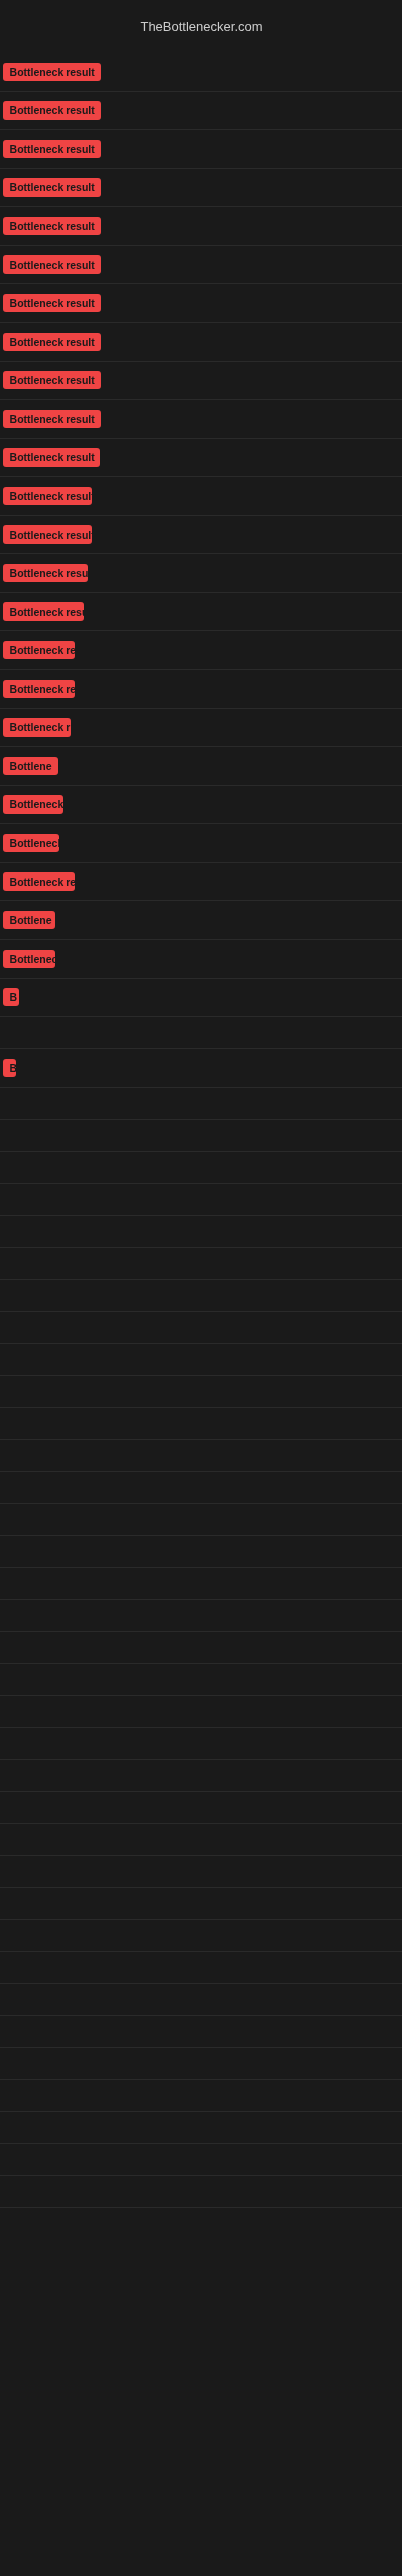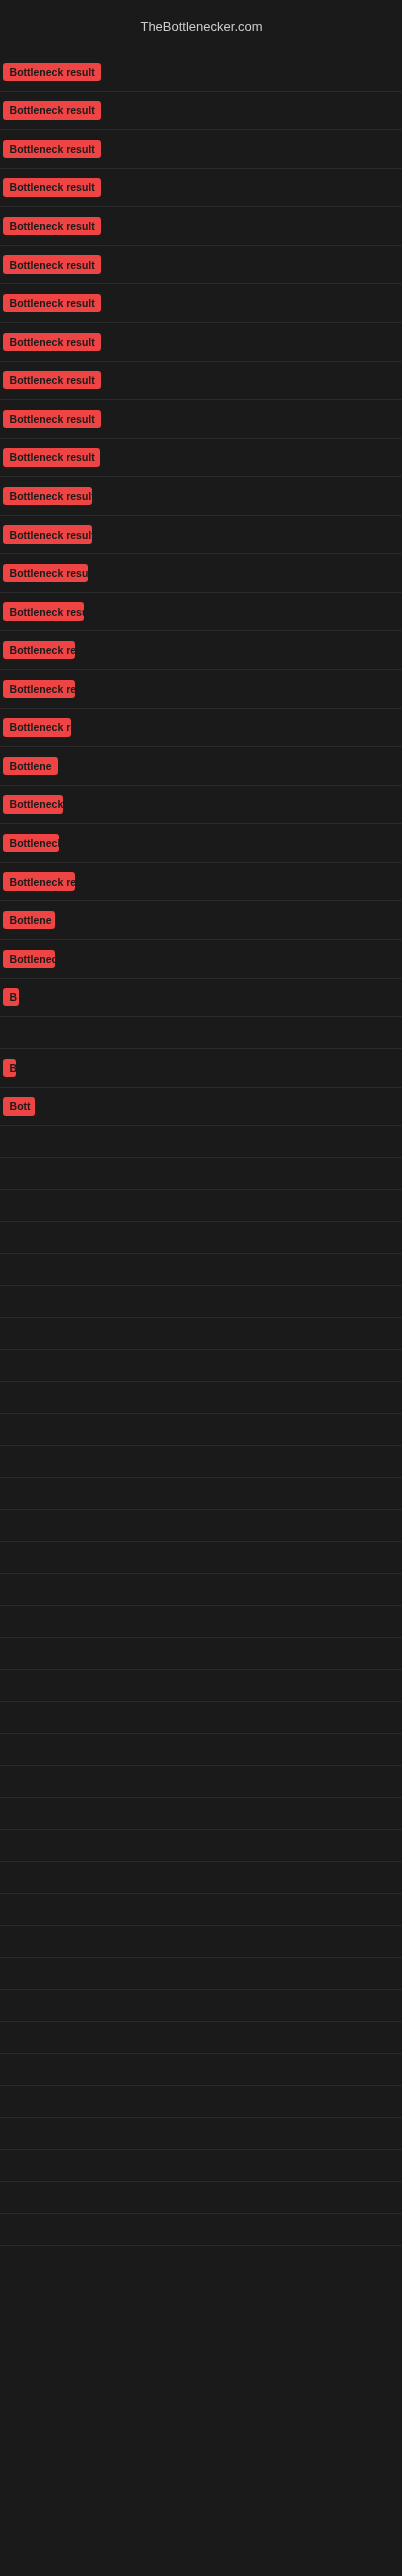--- a/index.html
+++ b/index.html
@@ -153,23 +153,20 @@
     <div class="row">
       <div class="bottleneck-item item-24">Bottleneck</div>
     </div>
     <div class="row">
       <div class="bottleneck-item item-26">B</div>
     </div>
     <div class="row"></div>
     <div class="row">
       <div class="bottleneck-item item-28">B</div>
     </div>
-    <div class="row">
-      <div class="bottleneck-item item-29">Bott</div>
-    </div>
     <div class="row"></div>
     <div class="row"></div>
     <div class="row"></div>
     <div class="row"></div>
     <div class="row"></div>
     <div class="row"></div>
     <div class="row"></div>
     <div class="row"></div>
     <div class="row"></div>
     <div class="row"></div>

